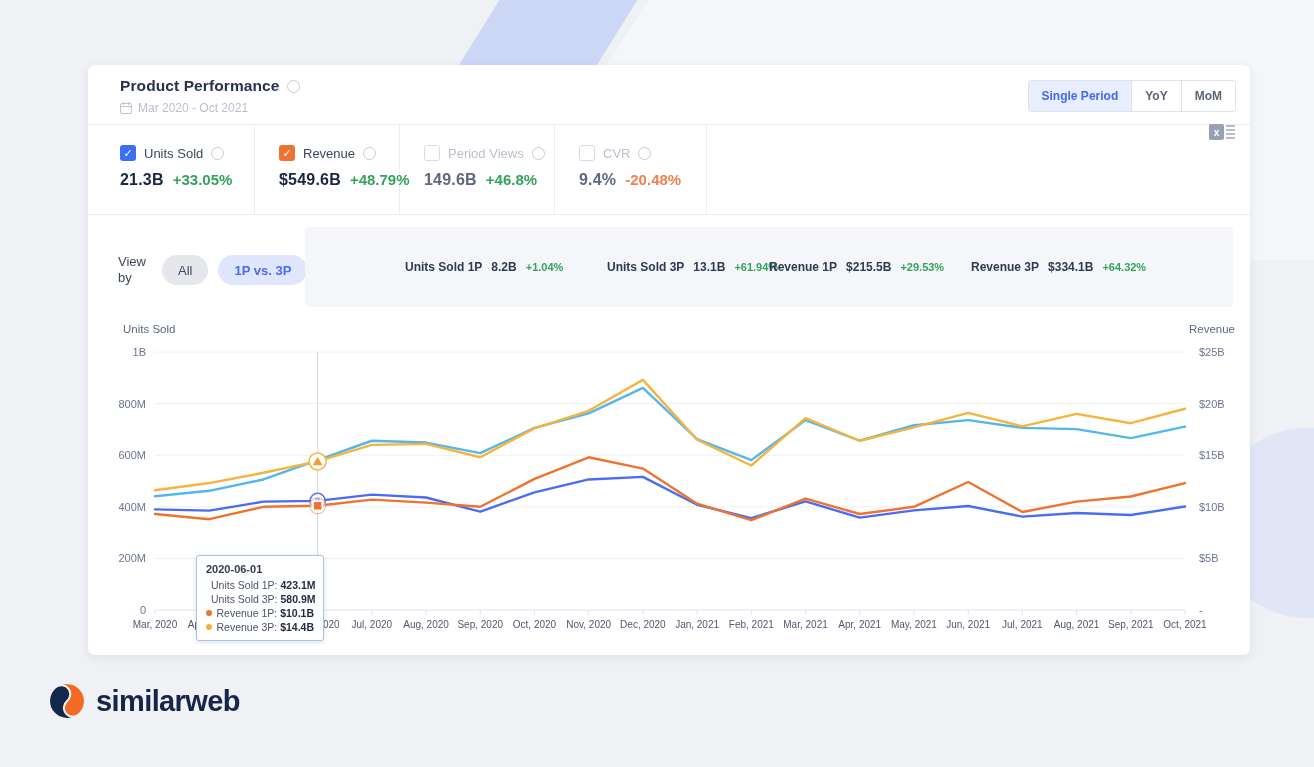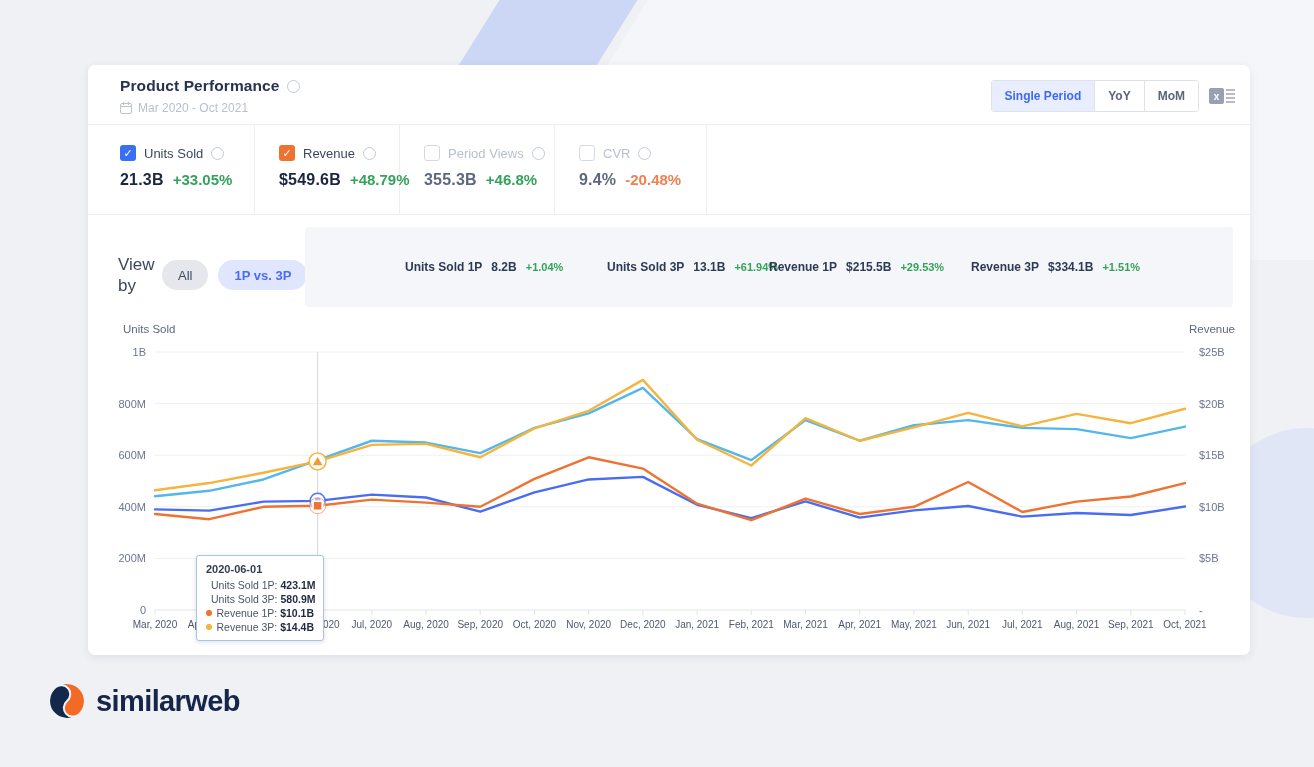--- a/index.html
+++ b/index.html
@@ -19,21 +19,21 @@
     border-radius:50%; background:#dce3f6; opacity:.8; }
   
   .card { position:absolute; left:88px; top:65px; width:1162px; height:590px;
     background:#fff; border-radius:7px; box-shadow:0 2px 10px rgba(45,58,85,.09); z-index:2; }
   
   .card-header { position:absolute; top:0; left:0; right:0; height:60px; border-bottom:1px solid #eceef2; }
   .title-row { position:absolute; left:32px; top:12px; display:flex; align-items:center; gap:7px; }
   .title-row h1 { font-size:15.5px; font-weight:bold; color:#27334e; letter-spacing:.1px; }
   .date-row { position:absolute; left:32px; top:36px; display:flex; align-items:center; gap:6px;
     font-size:12px; color:#b9c0cc; }
-  .header-right { position:absolute; right:14px; top:15px; display:flex; align-items:center; gap:10px; }
+  .header-right { position:absolute; right:14px; top:15px; display:flex; align-items:flex-end; gap:10px;flex-direction:column; }
   .tab-group { display:flex; border:1px solid #dfe2e9; border-radius:3px; overflow:hidden; background:#fff; }
   .tab-group button { height:30px; padding:0 13px; font-size:12px; font-weight:bold; border:none;
     background:#fff; color:#5c6678; cursor:pointer; font-family:inherit; }
   .tab-group button + button { border-left:1px solid #dfe2e9; }
   .tab-group button.selected { background:#e8eefd; color:#3f6af0; }
   .info { width:13px; height:13px; min-width:13px; border:1px solid #c4cad5; border-radius:50%;
     color:#c4cad5; font-size:9px; line-height:11px; text-align:center; display:inline-block; font-weight:bold; }
   
   .metrics-row { position:absolute; top:60px; left:0; right:0; height:90px; display:flex; border-bottom:1px solid #eceef2; }
   .metric-cell { height:100%; border-right:1px solid #eceef2; padding:20px 0 0 24px; }
@@ -46,21 +46,21 @@
   .cb.unchecked { background:#fff; border:1px solid #d6dae2; }
   .metric-val { margin-top:10px; display:flex; align-items:baseline; gap:9px; }
   .metric-val .val { font-size:16px; font-weight:bold; color:#1b2742; letter-spacing:.2px; }
   .metric-val .val.muted { color:#5d6880; }
   .chg { font-size:15px; font-weight:bold; }
   .chg.pos { color:#35a25b; }
   .chg.neg { color:#f0804f; }
   
   .viewby-row { position:absolute; top:151px; left:0; right:0; height:103px; }
   .viewby-left { position:absolute; left:30px; top:38px; display:flex; align-items:center; gap:12px; }
-  .viewby-label { font-size:17px; color:#3c475e; width:32px; line-height:1.25; }
+  .viewby-label { font-size:13px; color:#3c475e; width:32px; line-height:1.25; }
   .pill { height:30px; padding:0 16px; border-radius:15px; border:none; font-size:13px;
     font-family:inherit; cursor:pointer; background:#e5e7ec; color:#3f4a5f; }
   .pill.selected { background:#dfe6fd; color:#4a6cf3; font-weight:bold; }
   .split-panel { position:absolute; left:217px; right:17px; top:11px; height:80px; background:#f5f6f9;
     border-radius:4px; display:flex; flex-direction:row; justify-content:center; padding:4px 16px; }
   .split-row { display:flex; align-items:center; }
   .split-group { display:flex; align-items:baseline; gap:9px; white-space:nowrap; }
   .split-group.lg { width:178px; }
   .split-group.rg { width:176px; justify-content:flex-start; padding-left:14px; }
   .split-name { font-size:12px; font-weight:bold; color:#2d3a55; }
@@ -156,21 +156,21 @@
           <span class="chg pos">+48.79%</span>
         </div>
       </div>
       <div class="metric-cell" style="width: 155px;">
         <div class="metric-top">
           <span class="cb unchecked"></span>
           <span class="metric-label muted">Period Views</span>
           <span class="info"></span>
         </div>
         <div class="metric-val">
-          <span class="val muted">355.3B</span>
+          <span class="val muted">149.6B</span>
           <span class="chg pos">+46.8%</span>
         </div>
       </div>
       <div class="metric-cell" style="width: 152px;">
         <div class="metric-top">
           <span class="cb unchecked"></span>
           <span class="metric-label muted">CVR</span>
           <span class="info"></span>
         </div>
         <div class="metric-val">
@@ -211,21 +211,21 @@
             <span class="split-val">$215.5B</span>
             <span class="split-chg">+29.53%</span>
           </div>
           <div class="bar">
             <span class="seg" style="width: 39.2%; background: rgb(238, 115, 48);"></span>
             <span class="seg" style="width: 60.8%; background: rgb(244, 180, 61);"></span>
           </div>
           <div class="split-group rg">
             <span class="split-name">Revenue 3P</span>
             <span class="split-val">$334.1B</span>
-            <span class="split-chg">+1.51%</span>
+            <span class="split-chg">+64.32%</span>
           </div>
         </div>
       </div>
   </div>
 
   <div class="chart-wrap">
     <svg id="chart-svg" width="1162" height="335" viewBox="0 0 1162 335">
         <text x="35" y="18" class="ax-title">Units Sold</text>
         <text x="1147" y="18" class="ax-title" text-anchor="end">Revenue</text>
         <line x1="67" x2="1097" y1="37" y2="37" class="grid"></line>

